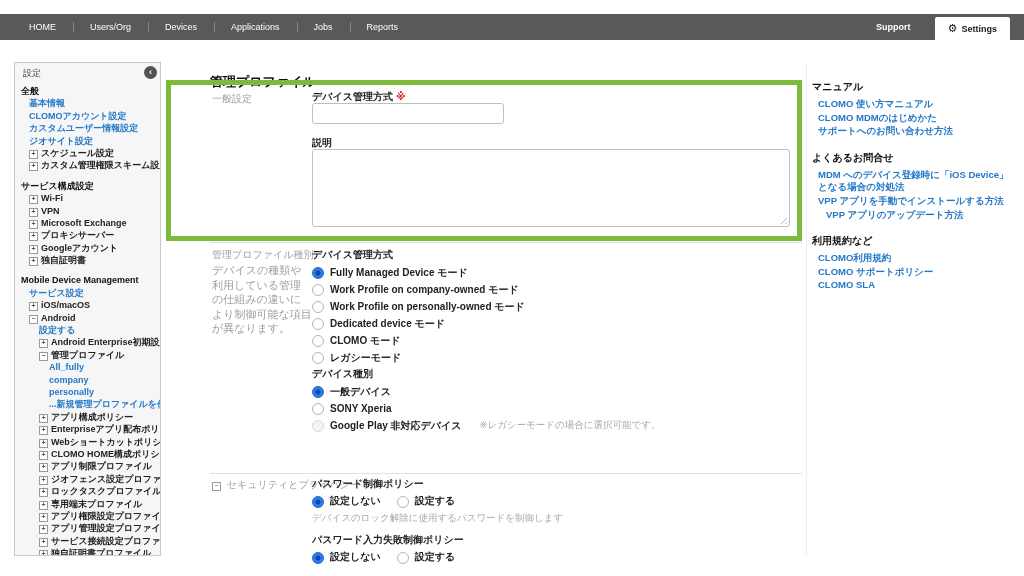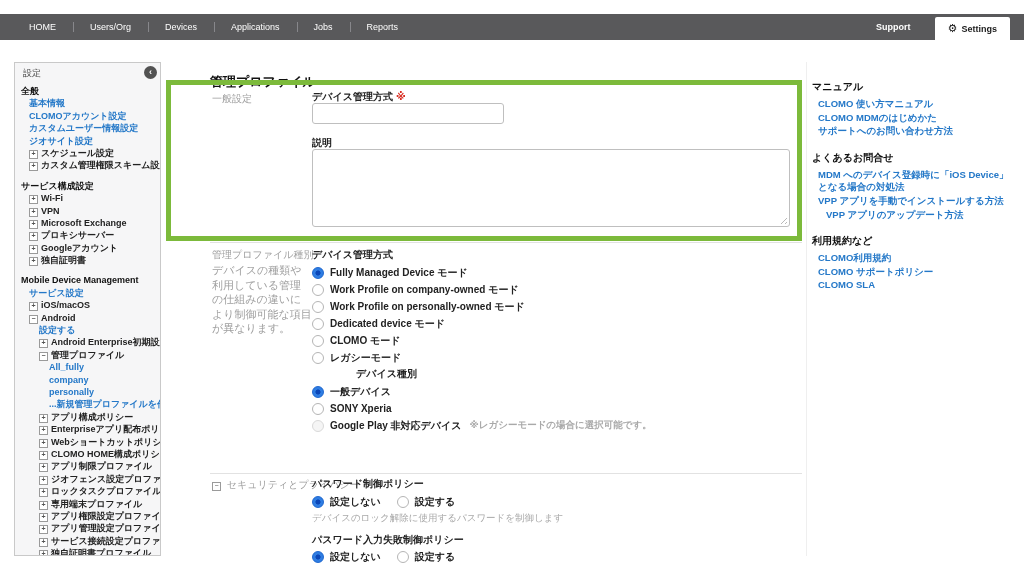--- a/index.html
+++ b/index.html
@@ -36,25 +36,25 @@
   .sec-label{color:#9e9e9e;font-size:10px;}
   .sec-note{color:#9e9e9e;font-size:11px;line-height:14.5px;}
   .form-label{font-weight:bold;color:#222;font-size:10px;}
   .req{color:#d93025;margin-left:3px;}
   .txt-input{box-sizing:border-box;border:1px solid #bfbfbf;border-radius:3px;background:#fff;font-size:10px;padding:2px 5px;font-family:inherit;}
   .textarea-wrap::after{content:"";position:absolute;right:3px;bottom:3px;width:9px;height:9px;
     background:repeating-linear-gradient(135deg,transparent 0 2px,#b9b9b9 2px 3px);
     clip-path:polygon(100% 0,100% 100%,0 100%);}
   .divider{height:1px;background:#e2e2e2;width:592px;left:0;}
   .radio-row{display:flex;align-items:center;gap:6px;height:17px;font-size:10px;font-weight:bold;color:#222;cursor:pointer;}
-  .radio-row.inline{display:inline-flex;margin-right:16px;height:14px;}
+  .radio-row.inline{display:inline-flex;margin-right:16px;height:14px;align-items:flex-end;}
   .radio{width:12px;height:12px;border-radius:50%;border:1px solid #b5b5b5;background:#fff;box-sizing:border-box;flex:none;}
   .radio.checked{border:1px solid #1c66cf;background:radial-gradient(circle at 50% 50%,#0a46b8 0 2.5px,#2f7de2 2.6px);}
   .radio.disabled{border-color:#d9d9d9;background:#f5f5f5;}
-  .rnote{color:#a9a9a9;font-weight:bold;font-size:9.5px;margin-left:2px;}
+  .rnote{color:#a9a9a9;font-weight:normal;font-size:9.5px;margin-left:12px;}
   .gray-note{color:#a9a9a9;font-size:9.5px;line-height:16px;}
   .help-text{color:#a9a9a9;font-size:9.5px;}
   
   .vsep{position:absolute;left:806px;top:62px;width:1px;height:494px;background:#efefef;}
   .help{position:absolute;left:812px;top:80px;width:202px;font-size:9.5px;}
   .help-heading{font-size:10px;font-weight:bold;color:#111;margin:0 0 4px 0;}
   .help-group{margin-bottom:13px;}
   .help-link{color:#2478c8;font-weight:bold;line-height:12.6px;padding-left:6px;margin-bottom:1px;cursor:pointer;}
   .help-link.ind{padding-left:14px;}
 </style>
@@ -166,21 +166,21 @@
       <div class="radio-row">
         <span class="radio"></span>
         <span>CLOMO モード</span>
       </div>
       <div class="radio-row">
         <span class="radio"></span>
         <span>レガシーモード</span>
       </div>
     </div>
 
-  <span class="form-label" style="top:305px;left:102px;margin-left:44px;">デバイス種別</span>
+  <span class="form-label" style="top:305px;left:102px;">デバイス種別</span>
   <div id="kind-radios" style="top:321px;left:102px;">
       <div class="radio-row">
         <span class="radio checked"></span>
         <span>一般デバイス</span>
       </div>
       <div class="radio-row">
         <span class="radio"></span>
         <span>SONY Xperia</span>
       </div>
       <div class="radio-row">

